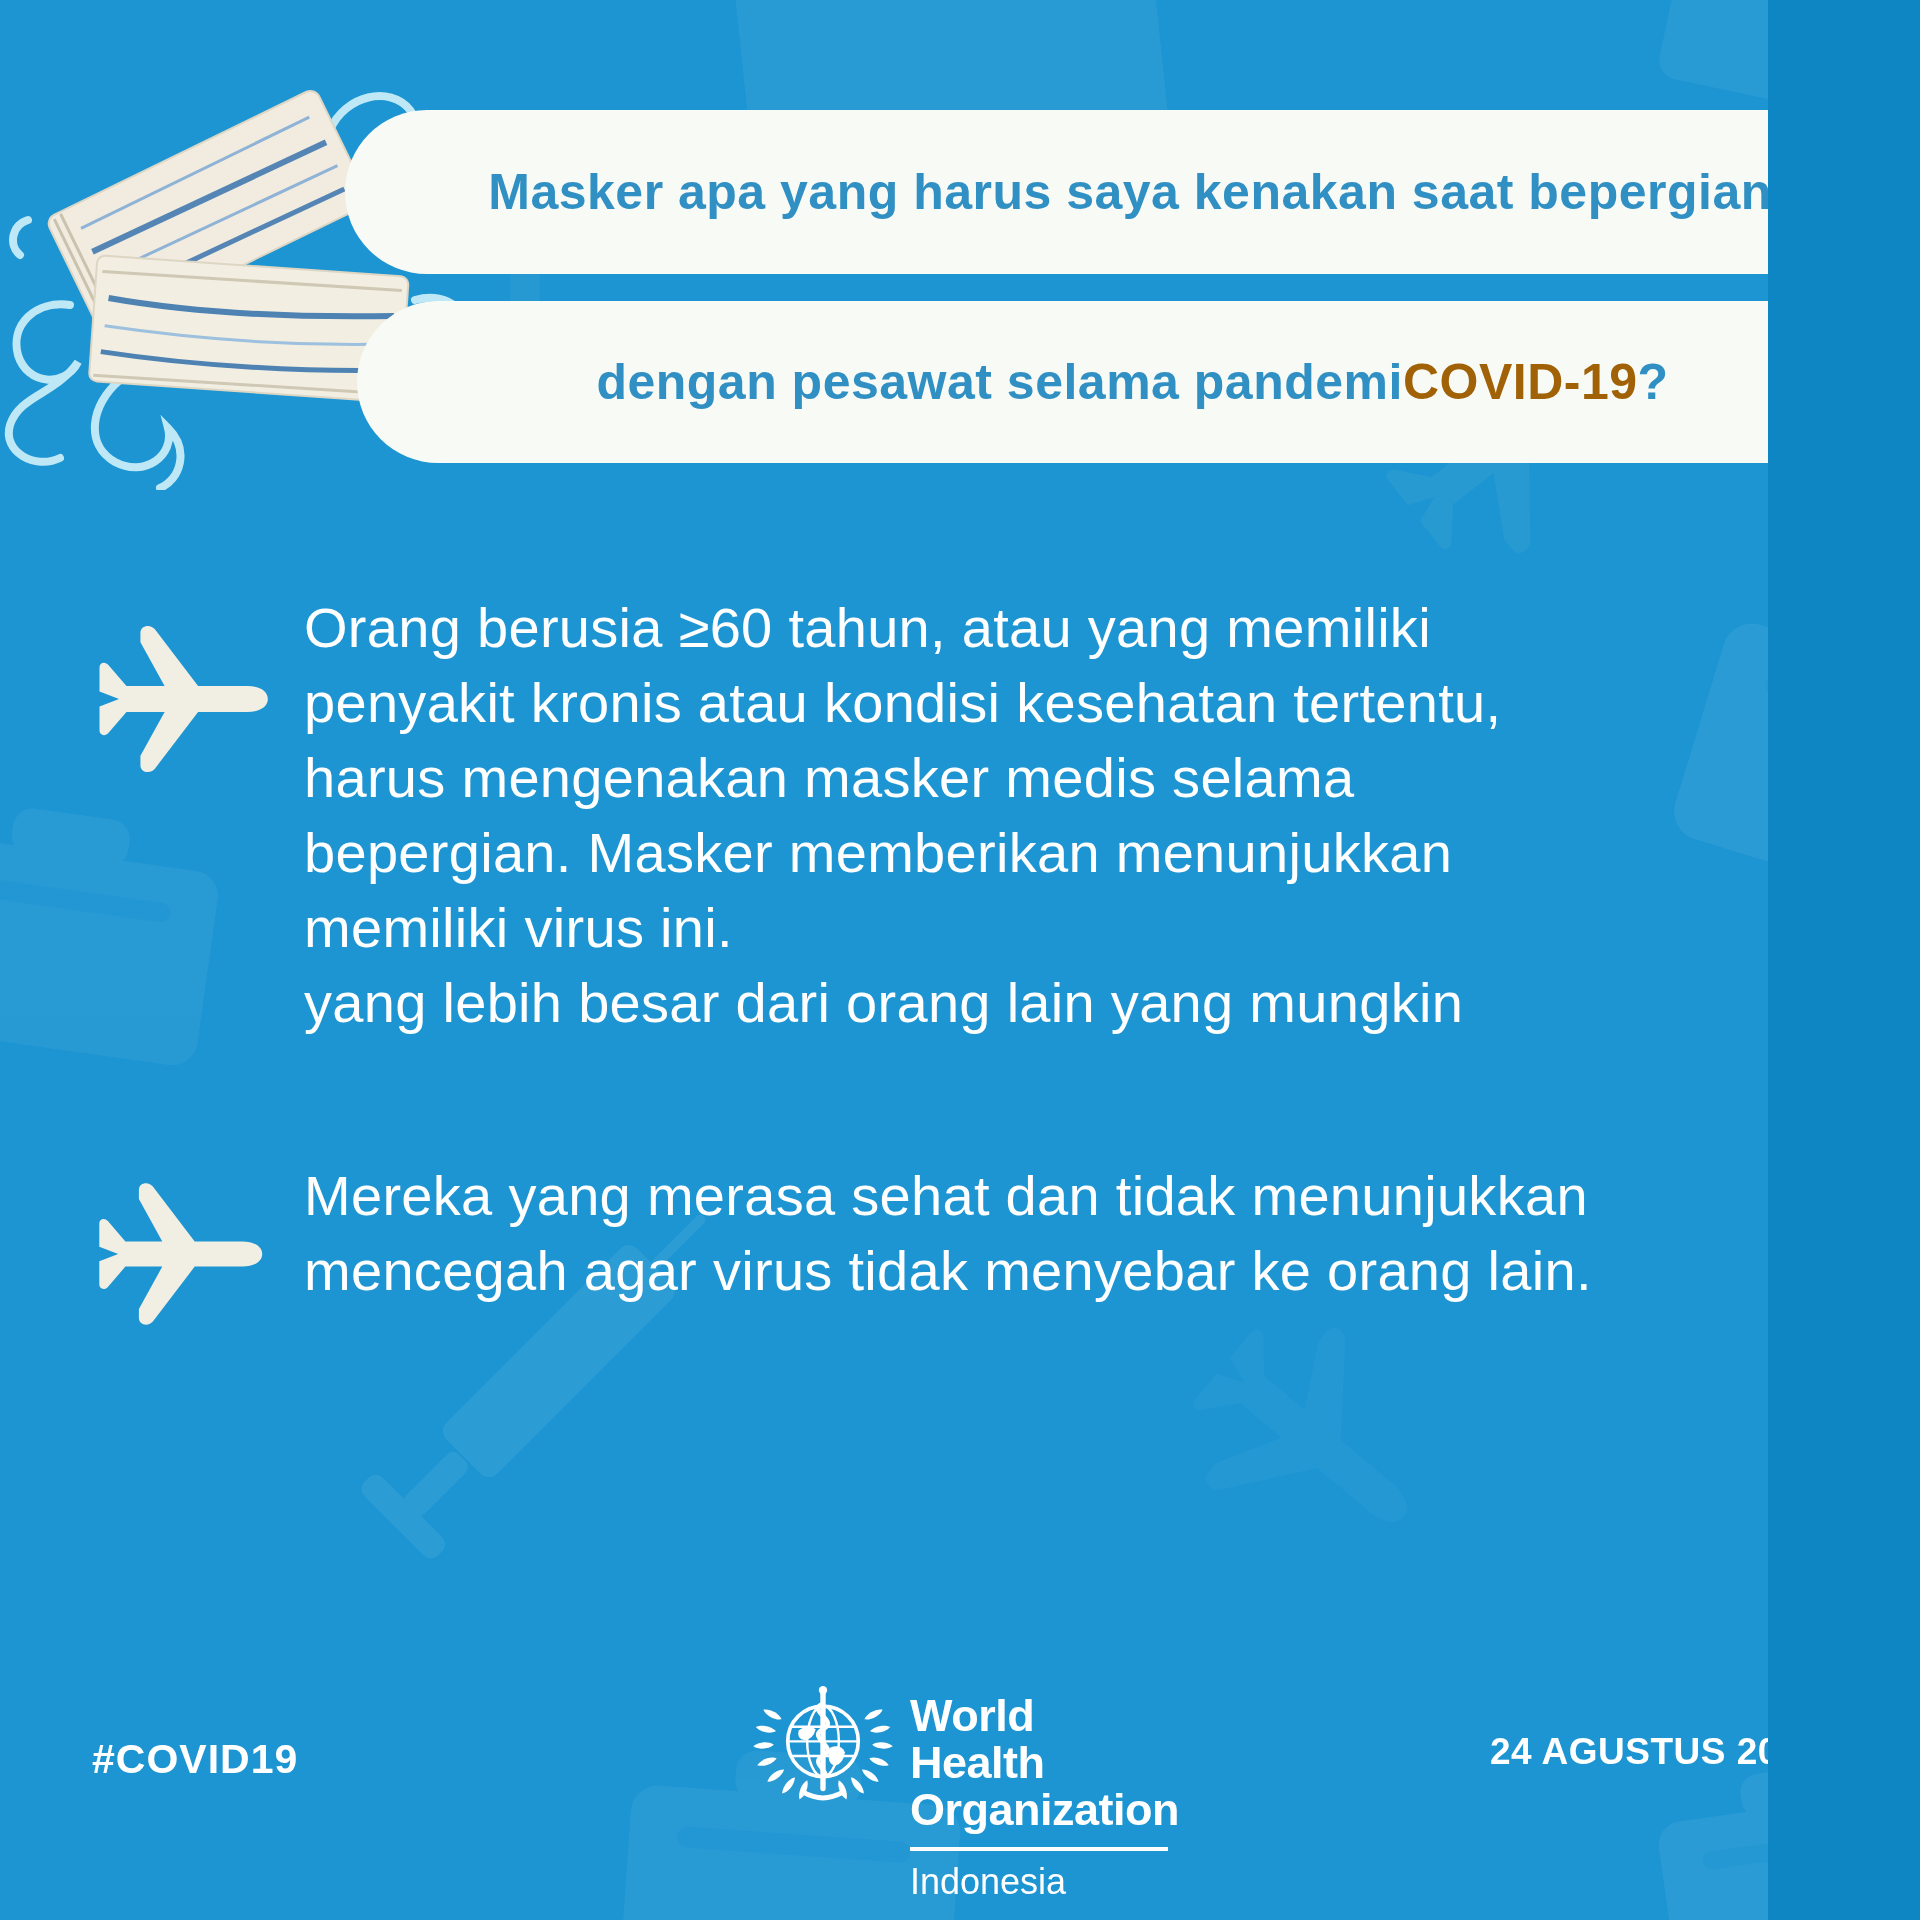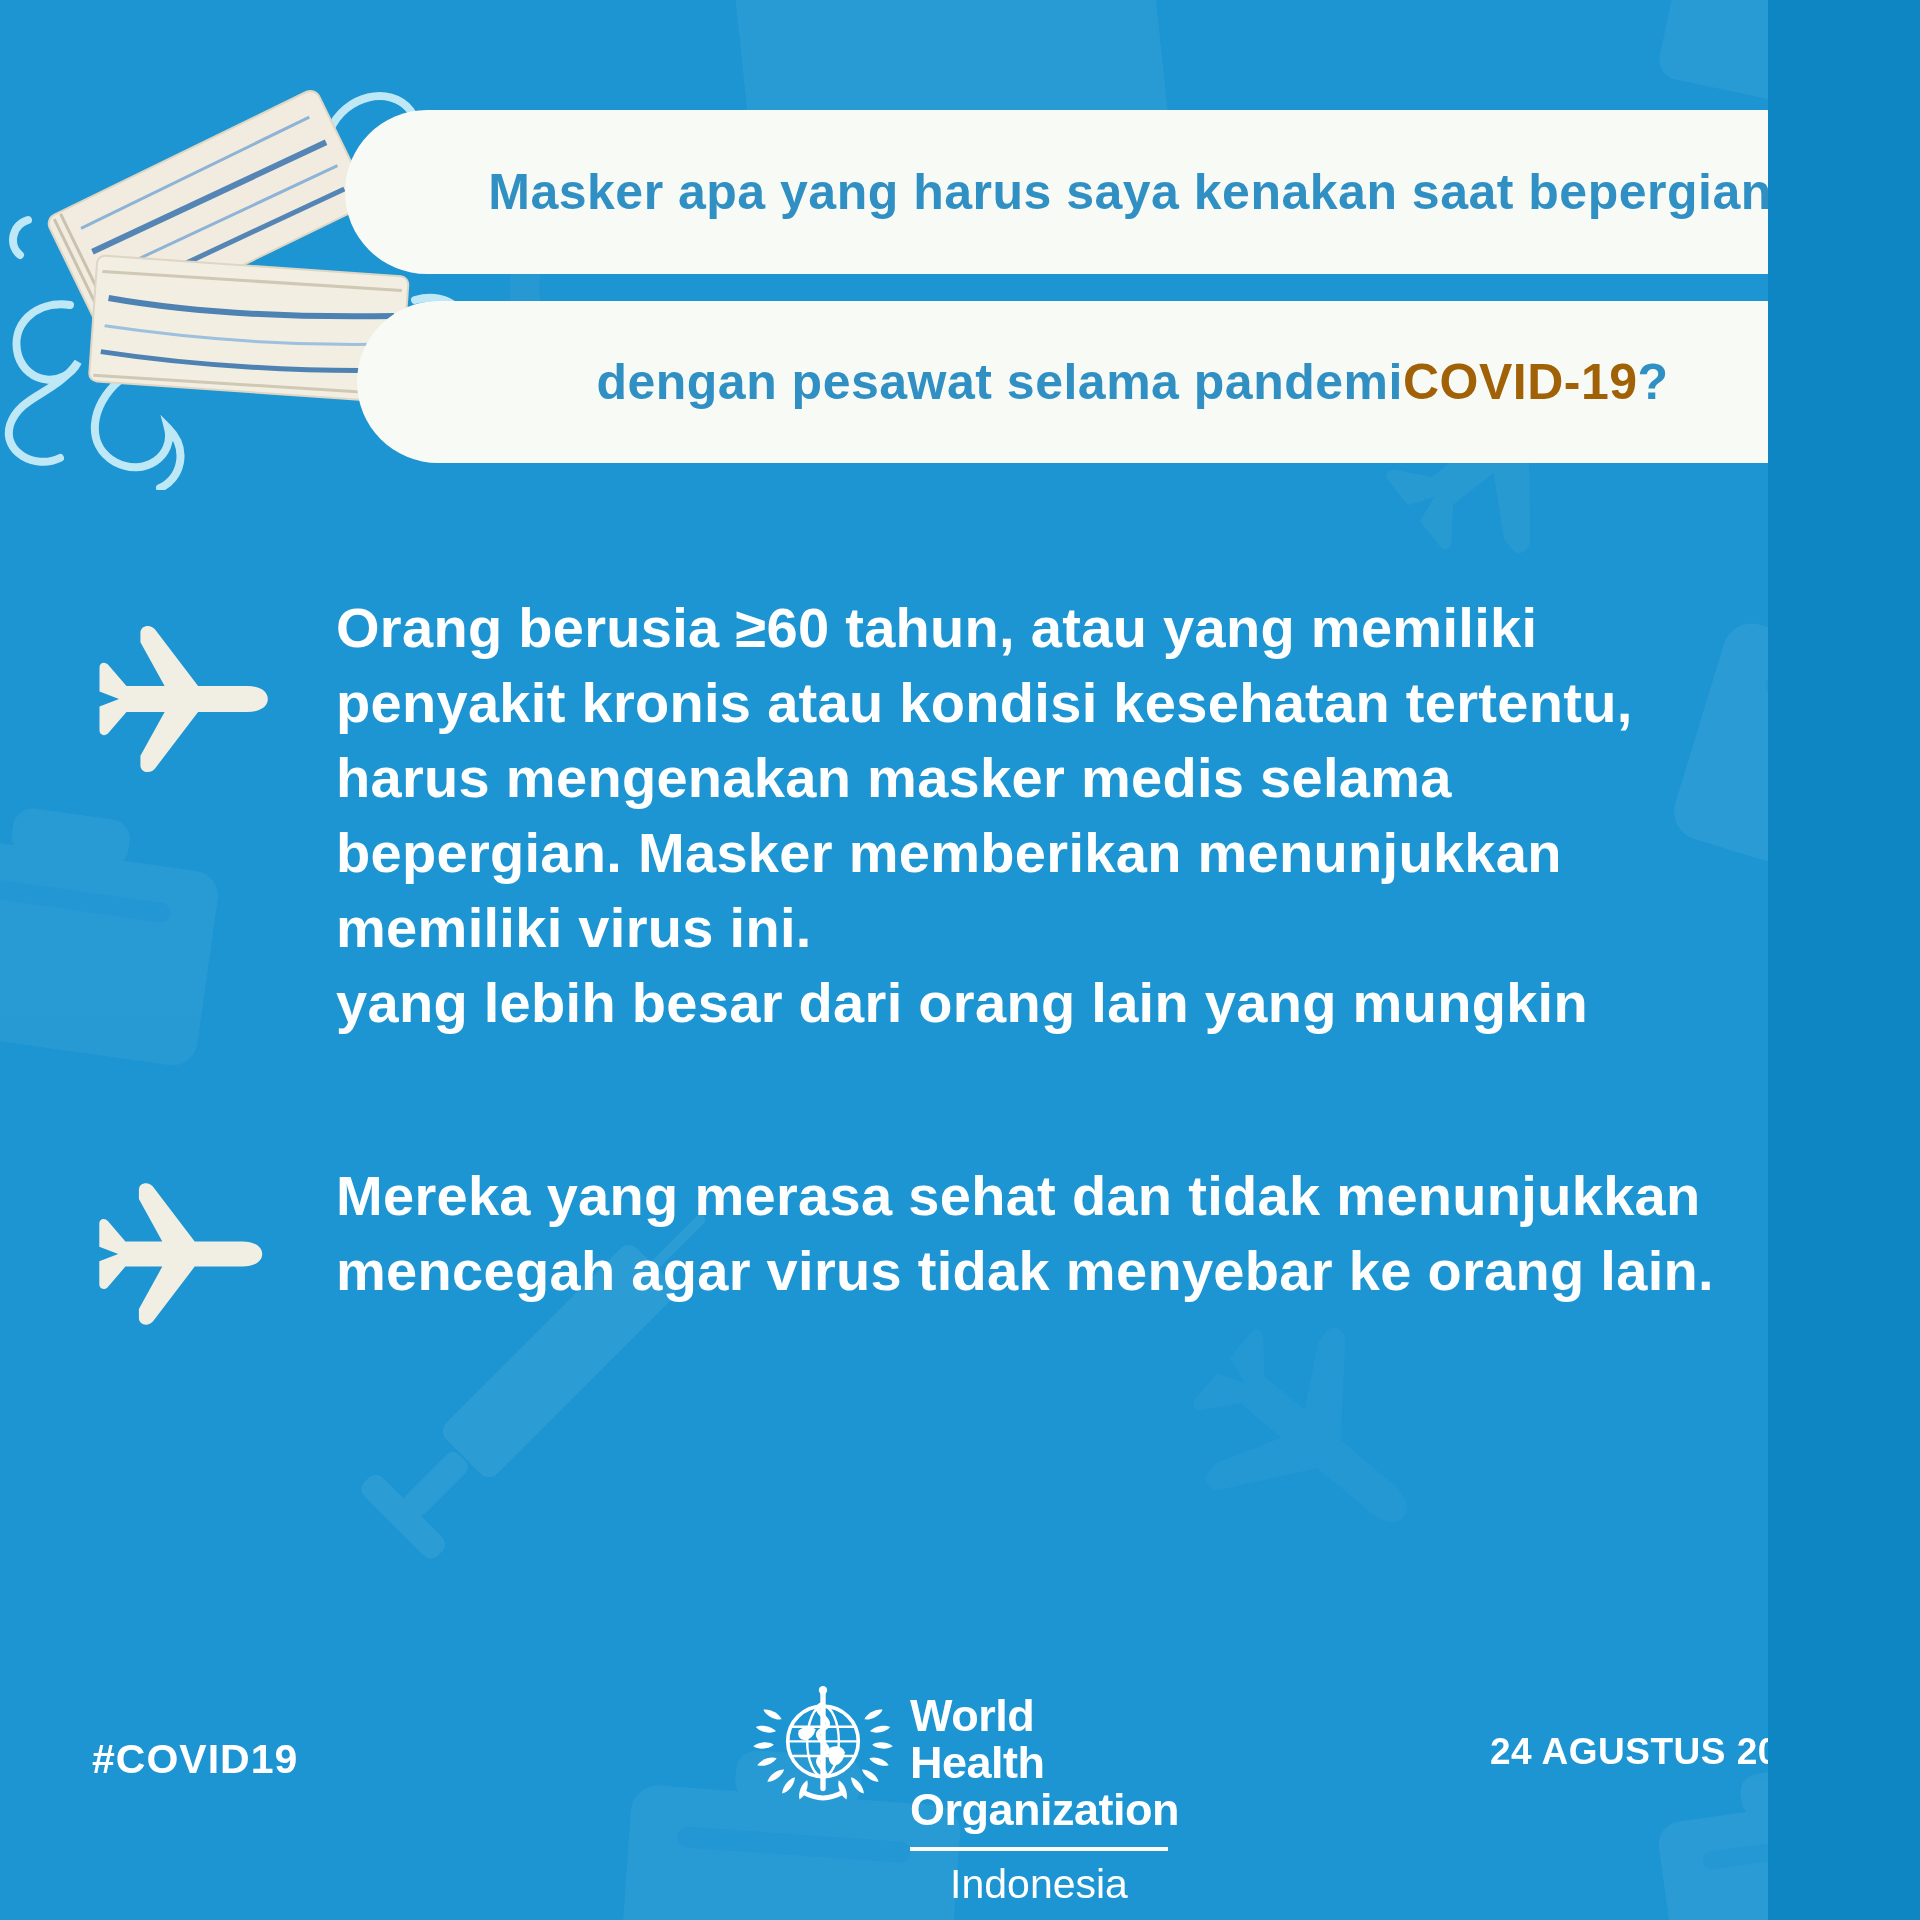--- a/index.html
+++ b/index.html
@@ -28,44 +28,44 @@
   }
   .bubble-1 { left:345px; top:110px; width:1570px; height:164px; border-radius:82px; }
   .bubble-2 { left:357px; top:301px; width:1551px; height:162px; border-radius:81px; }
   .hl { color:#a16207; }
   
   .plane-icon { position:absolute; }
   .plane-1 { left:93px; top:606px; width:186px; height:186px; }
   .plane-2 { left:93px; top:1164px; width:180px; height:180px; }
   .body-text {
     position:absolute;
-    left:336px;
+    left:304px;
     color:#ffffff;
     font-size:56px;
-    font-weight:700;
+    font-weight:400;
     line-height:75px;
     letter-spacing:0.3px;
   }
   .body-text span { display:block; }
   .para-1 { top:590px; width:1460px; }
   .para-2 { top:1158px; width:1500px; }
   
   .hashtag {
     position:absolute; left:92px; top:1736px;
     color:#ffffff; font-size:41px; font-weight:700; letter-spacing:1px;
   }
   .who-block {
     position:absolute; left:748px; top:1672px;
     display:flex; align-items:flex-start;
   }
   .who-emblem { width:150px; height:146px; flex:0 0 auto; }
   .who-text { margin-left:12px; padding-top:20px; width:262px; }
   .who-name { color:#ffffff; font-size:45px; font-weight:700; line-height:47px; letter-spacing:-0.5px; }
   .who-divider { border:none; border-top:4px solid #ffffff; margin:14px 0 10px 0; width:258px; }
-  .who-region { color:#ffffff; font-size:41px; font-weight:400; text-align:center; width:258px; }
+  .who-region { color:#ffffff; font-size:36px; font-weight:400; width:258px; }
   .date {
     position:absolute; left:1490px; top:1731px; width:310px;
     color:#ffffff; font-size:37px; font-weight:700; letter-spacing:0.5px;
     text-align:center; white-space:nowrap;
   }
 </style>
 </head>
 <body>
 
 <div class="canvas">

